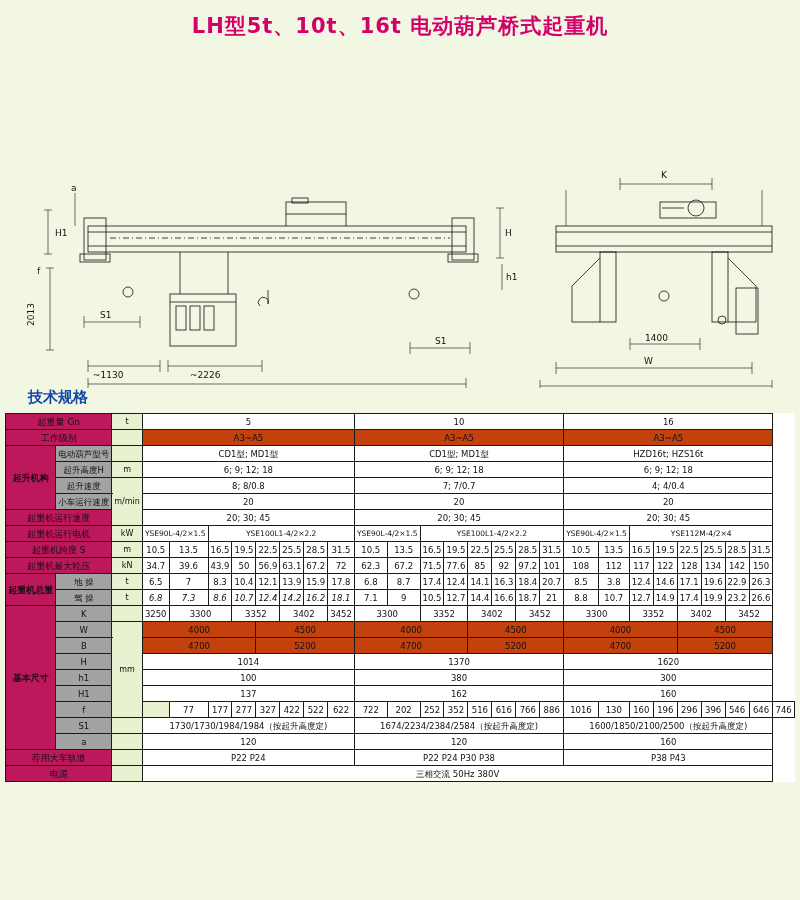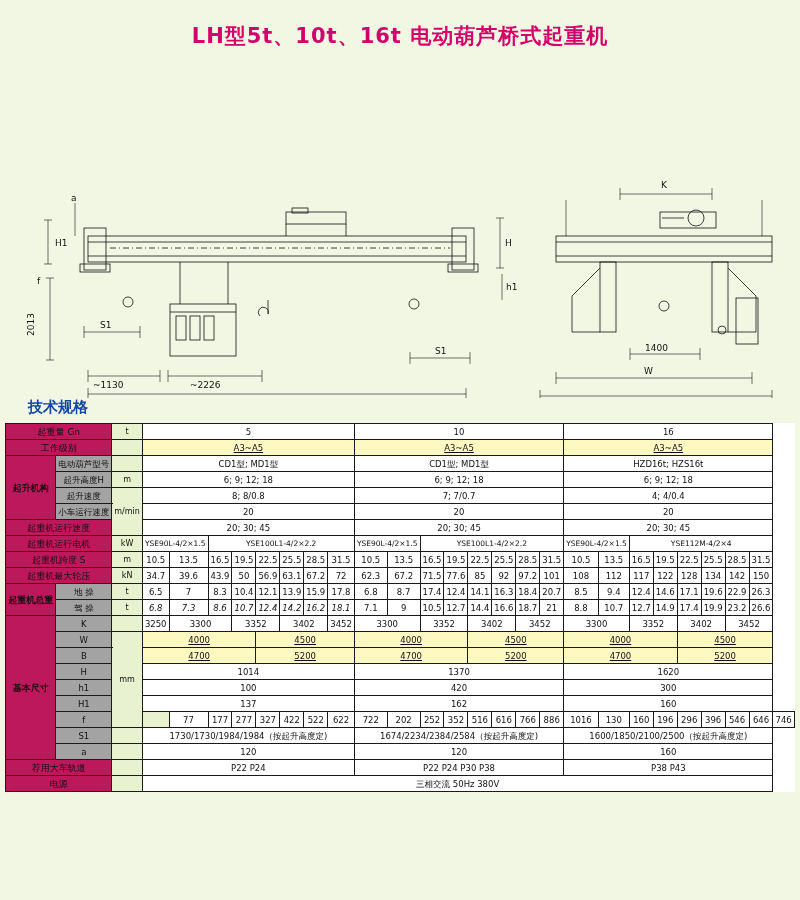--- a/index.html
+++ b/index.html
@@ -10,21 +10,21 @@
     color:#111;
     position:relative;
     overflow:hidden;
   }
   .title{
     text-align:center;
     color:#d4006a;
     font-weight:bold;
     font-size:21px;
     letter-spacing:1px;
-    padding-top:22px;
+    padding-top:12px;
   }
   .spec-title{
     color:#1247a6;
     font-weight:bold;
     font-size:15px;
     margin:0 0 6px 28px;
   }
   .drawings{
     position:relative;
     height:330px;
@@ -61,21 +61,21 @@
     width:16px;
     font-size:8px;
   }
   td.grp{
     background:#be185d;
     font-weight:bold;
     font-size:9px;
     width:22px;
   }
   td.val{background:#ffffff;}
-  td.valy{background:#fef9c3;text-decoration:underline;}
+  td.valy{background:#c2410c;}
   .ital{font-style:italic;}
   .tiny{font-size:7.5px;}
 </style>
 </head>
 <body>
 
 <div class="title">LH型5t、10t、16t 电动葫芦桥式起重机</div>
 
 <div class="drawings">
 <svg width="800" height="330" viewBox="0 0 800 330">
@@ -336,21 +336,21 @@
     <td class="val">17.8</td>
     <td class="val">6.8</td>
     <td class="val">8.7</td>
     <td class="val">17.4</td>
     <td class="val">12.4</td>
     <td class="val">14.1</td>
     <td class="val">16.3</td>
     <td class="val">18.4</td>
     <td class="val">20.7</td>
     <td class="val">8.5</td>
-    <td class="val">9.4</td>
+    <td class="val">3.8</td>
     <td class="val">12.4</td>
     <td class="val">14.6</td>
     <td class="val">17.1</td>
     <td class="val">19.6</td>
     <td class="val">22.9</td>
     <td class="val">26.3</td>
   </tr>
 
   <tr>
     <td class="sub" colspan="2">驾 操</td>
@@ -424,21 +424,21 @@
   <tr>
     <td class="sub" colspan="2">H</td>
     <td class="val" colspan="8">1014</td>
     <td class="val" colspan="8">1370</td>
     <td class="val" colspan="8">1620</td>
   </tr>
 
   <tr>
     <td class="sub" colspan="2">h1</td>
     <td class="val" colspan="8">100</td>
-    <td class="val" colspan="8">420</td>
+    <td class="val" colspan="8">380</td>
     <td class="val" colspan="8">300</td>
   </tr>
 
   <tr>
     <td class="sub" colspan="2">H1</td>
     <td class="val" colspan="8">137</td>
     <td class="val" colspan="8">162</td>
     <td class="val" colspan="8">160</td>
   </tr>
 

